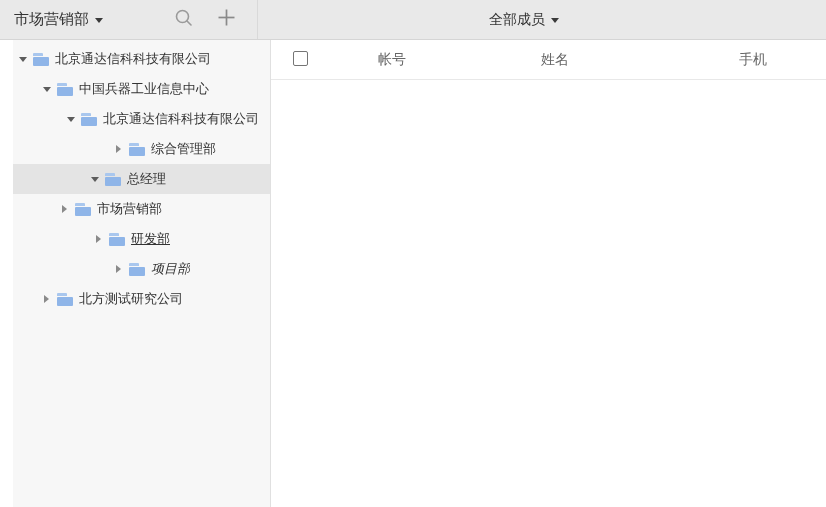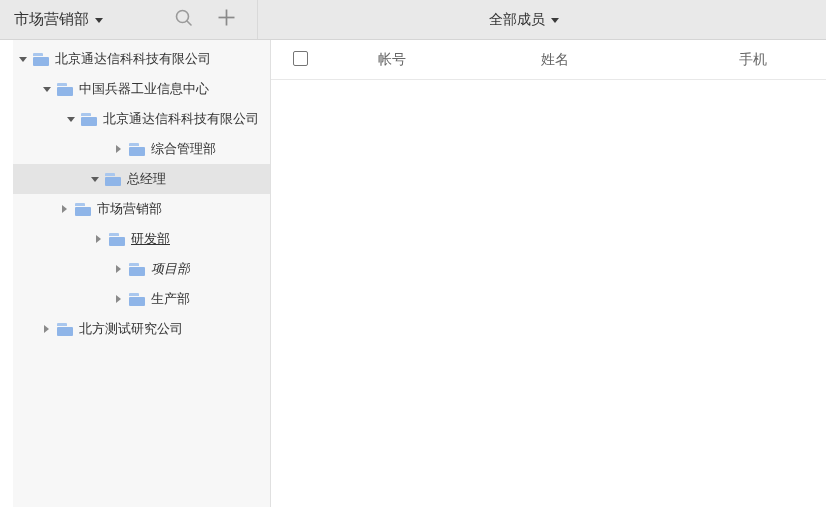--- a/index.html
+++ b/index.html
@@ -180,27 +180,20 @@
       </div>
 
       <div class="tree-row" style="padding-left:102px;font-style:italic;">
         <span class="tw">
             <span class="caret-col"></span>
           </span>
         <span class="folder"></span>
         <span class="tree-label">项目部</span>
       </div>
 
-      <div class="tree-row" style="padding-left:102px;">
-        <span class="tw">
-            <span class="caret-col"></span>
-          </span>
-        <span class="folder"></span>
-        <span class="tree-label">生产部</span>
-      </div>
 
       <div class="tree-row" style="padding-left:30px;">
         <span class="tw">
             <span class="caret-col"></span>
           </span>
         <span class="folder"></span>
         <span class="tree-label">北方测试研究公司</span>
       </div>
 
     </div>

